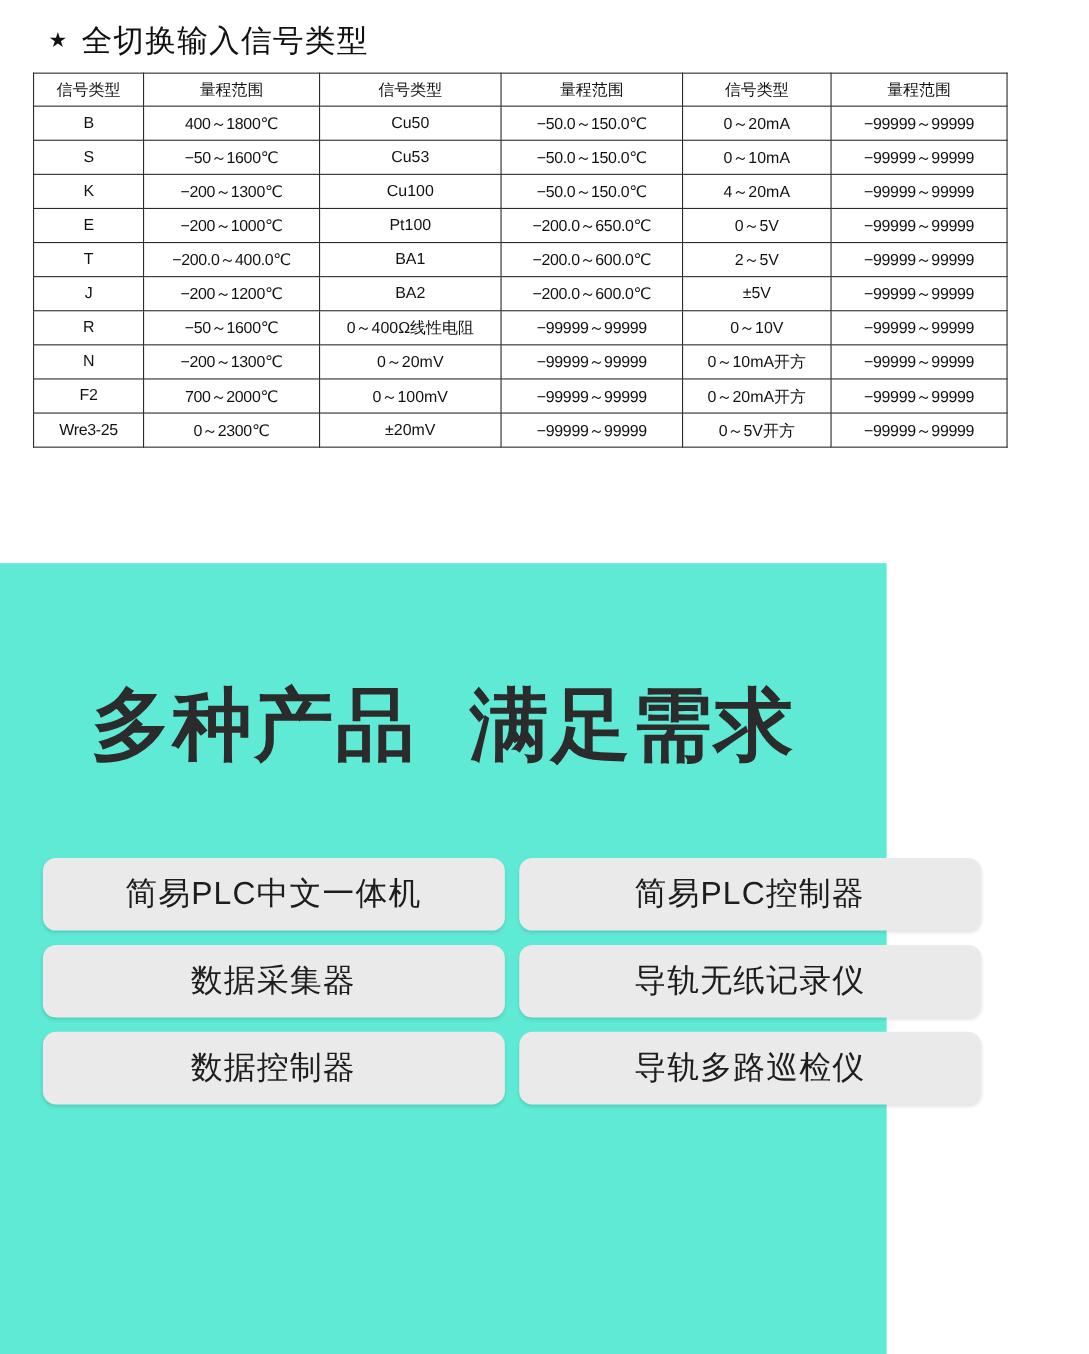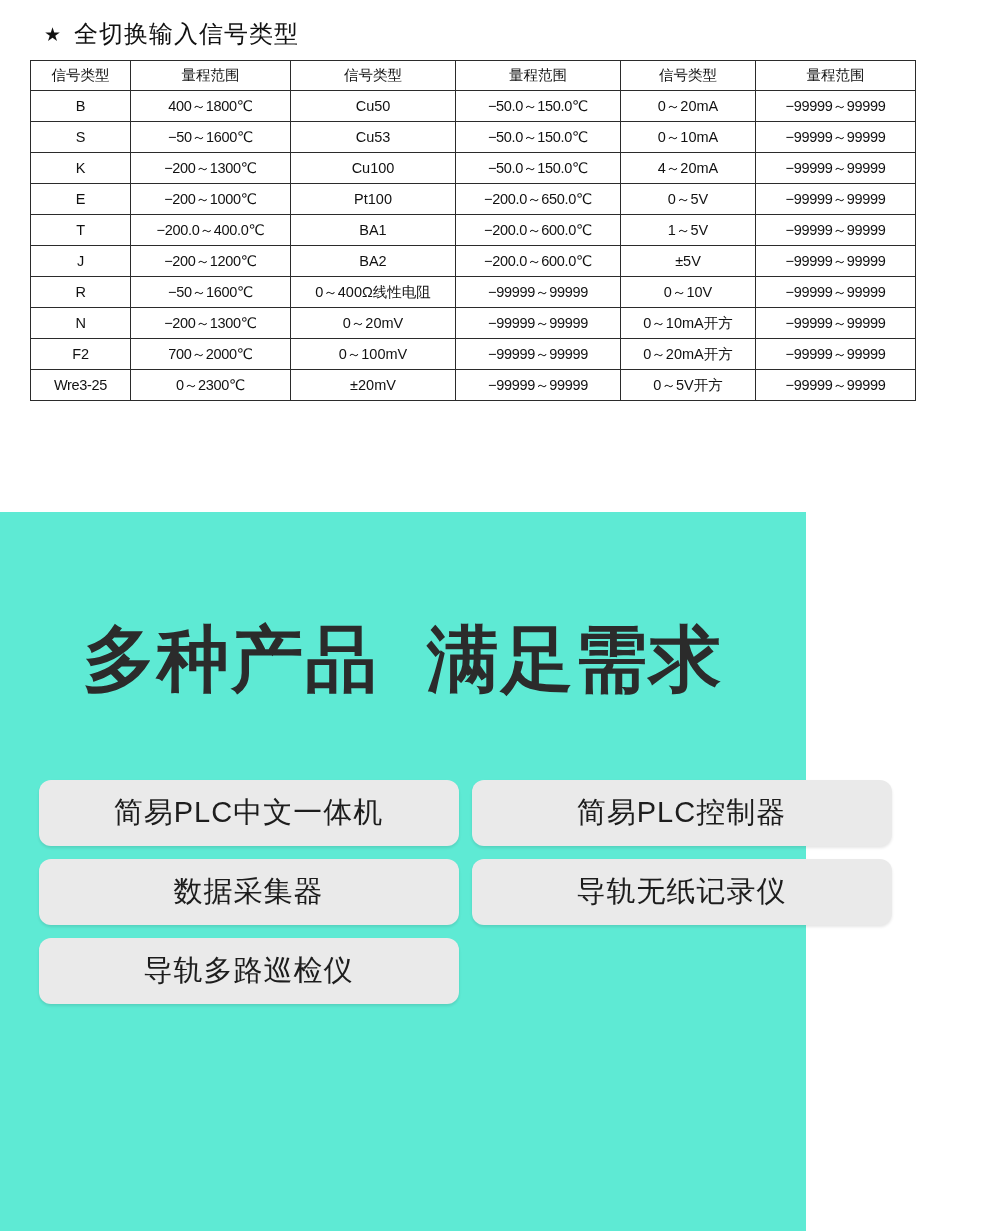--- a/index.html
+++ b/index.html
@@ -31,21 +31,21 @@
     color: #111111;
     letter-spacing: 1px;
   }
   .section-heading .star {
     font-size: 19px;
     margin-right: 12px;
     color: #111111;
     line-height: 1;
   }
   .section-heading .heading-text {
-    font-size: 24px;
+    font-size: 28px;
     font-weight: 400;
     color: #111111;
   }
 
   .table-wrap {
     padding: 0 30px 0 30px;
   }
 
   table.signal-table {
     border-collapse: collapse;
@@ -196,21 +196,21 @@
           <td>Pt100</td>
           <td class="mono-ish">−200.0～650.0℃</td>
           <td>0～5V</td>
           <td class="mono-ish">−99999～99999</td>
         </tr>
         <tr>
           <td class="mono-ish">T</td>
           <td class="mono-ish">−200.0～400.0℃</td>
           <td>BA1</td>
           <td class="mono-ish">−200.0～600.0℃</td>
-          <td>1～5V</td>
+          <td>2～5V</td>
           <td class="mono-ish">−99999～99999</td>
         </tr>
         <tr>
           <td class="mono-ish">J</td>
           <td class="mono-ish">−200～1200℃</td>
           <td>BA2</td>
           <td class="mono-ish">−200.0～600.0℃</td>
           <td>±5V</td>
           <td class="mono-ish">−99999～99999</td>
         </tr>
@@ -255,15 +255,16 @@
 
   <div class="big-title">
     <span>多种产品</span><span class="gap"></span><span>满足需求</span>
   </div>
 
   <div class="pill-grid">
     <div class="pill">简易PLC中文一体机</div>
     <div class="pill">简易PLC控制器</div>
     <div class="pill">数据采集器</div>
     <div class="pill">导轨无纸记录仪</div>
+    <div class="pill">数据控制器</div>
     <div class="pill">导轨多路巡检仪</div>
   </div>
 </div>
 
 </body></html>

